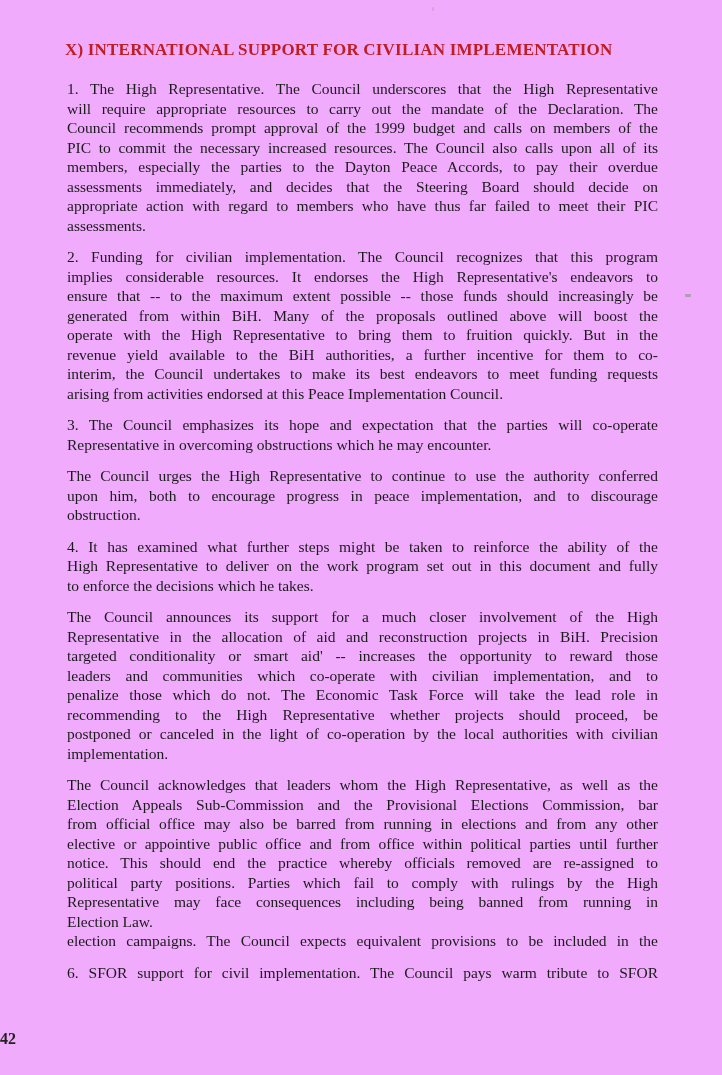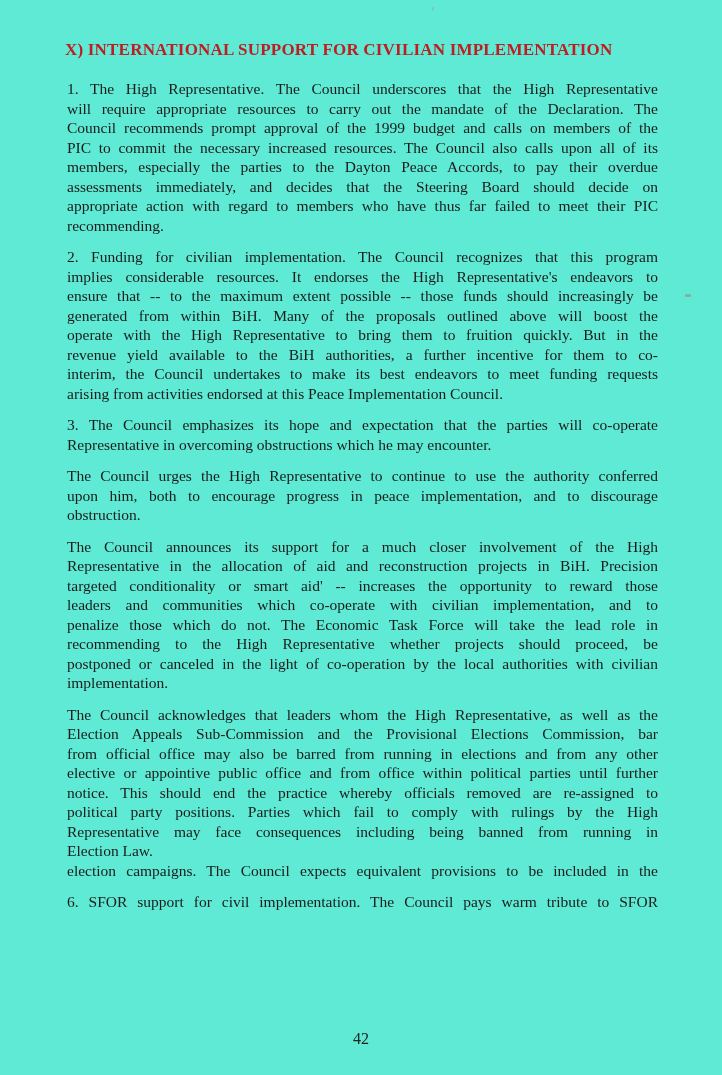--- a/index.html
+++ b/index.html
@@ -4,21 +4,21 @@
 <style>
   html, body {
     margin: 0;
     padding: 0;
     background: #ffffff;
   }
   .page {
     position: relative;
     width: 722px;
     height: 1075px;
-    background: #5eead4;
+    background: #f0abfc;
     font-family: "Liberation Serif", serif;
     color: #1b1b1b;
     overflow: hidden;
   }
   .heading {
     position: absolute;
     left: 65px;
     top: 40px;
     width: 600px;
     font-size: 17px;
@@ -44,23 +44,23 @@
   }
   .line.line-last {
     text-align-last: left;
     -moz-text-align-last: left;
   }
   .page-number {
     position: absolute;
     top: 1030px;
     left: 0;
     width: 722px;
-    text-align: center;
+    text-align: left;
     font-size: 16px;
-    font-weight: normal;
+    font-weight: bold;
     color: #222;
   }
   .speck {
     position: absolute;
     background: #9a9a94;
     border-radius: 1px;
   }
   .speck-1 { left: 685px; top: 294px; width: 6px; height: 3px; opacity: 0.75; }
   .speck-2 { left: 432px; top: 7px; width: 2px; height: 4px; opacity: 0.35; }
 </style>
@@ -73,40 +73,45 @@
 
   <div class="body-text">
       <div class="para">
         <div class="line">1. The High Representative. The Council underscores that the High Representative</div>
         <div class="line">will require appropriate resources to carry out the mandate of the Declaration. The</div>
         <div class="line">Council recommends prompt approval of the 1999 budget and calls on members of the</div>
         <div class="line">PIC to commit the necessary increased resources. The Council also calls upon all of its</div>
         <div class="line">members, especially the parties to the Dayton Peace Accords, to pay their overdue</div>
         <div class="line">assessments immediately, and decides that the Steering Board should decide on</div>
         <div class="line">appropriate action with regard to members who have thus far failed to meet their PIC</div>
-        <div class="line line-last">recommending.</div>
+        <div class="line line-last">assessments.</div>
       </div>
       <div class="para">
         <div class="line">2. Funding for civilian implementation. The Council recognizes that this program</div>
         <div class="line">implies considerable resources. It endorses the High Representative's endeavors to</div>
         <div class="line">ensure that -- to the maximum extent possible -- those funds should increasingly be</div>
         <div class="line">generated from within BiH. Many of the proposals outlined above will boost the</div>
         <div class="line">operate with the High Representative to bring them to fruition quickly. But in the</div>
         <div class="line">revenue yield available to the BiH authorities, a further incentive for them to co-</div>
         <div class="line">interim, the Council undertakes to make its best endeavors to meet funding requests</div>
         <div class="line line-last">arising from activities endorsed at this Peace Implementation Council.</div>
       </div>
       <div class="para">
         <div class="line">3. The Council emphasizes its hope and expectation that the parties will co-operate</div>
         <div class="line line-last">Representative in overcoming obstructions which he may encounter.</div>
       </div>
       <div class="para">
         <div class="line">The Council urges the High Representative to continue to use the authority conferred</div>
         <div class="line">upon him, both to encourage progress in peace implementation, and to discourage</div>
         <div class="line line-last">obstruction.</div>
+      </div>
+      <div class="para">
+        <div class="line">4. It has examined what further steps might be taken to reinforce the ability of the</div>
+        <div class="line">High Representative to deliver on the work program set out in this document and fully</div>
+        <div class="line line-last">to enforce the decisions which he takes.</div>
       </div>
       <div class="para">
         <div class="line">The Council announces its support for a much closer involvement of the High</div>
         <div class="line">Representative in the allocation of aid and reconstruction projects in BiH. Precision</div>
         <div class="line">targeted conditionality or smart aid' -- increases the opportunity to reward those</div>
         <div class="line">leaders and communities which co-operate with civilian implementation, and to</div>
         <div class="line">penalize those which do not. The Economic Task Force will take the lead role in</div>
         <div class="line">recommending to the High Representative whether projects should proceed, be</div>
         <div class="line">postponed or canceled in the light of co-operation by the local authorities with civilian</div>
         <div class="line line-last">implementation.</div>

